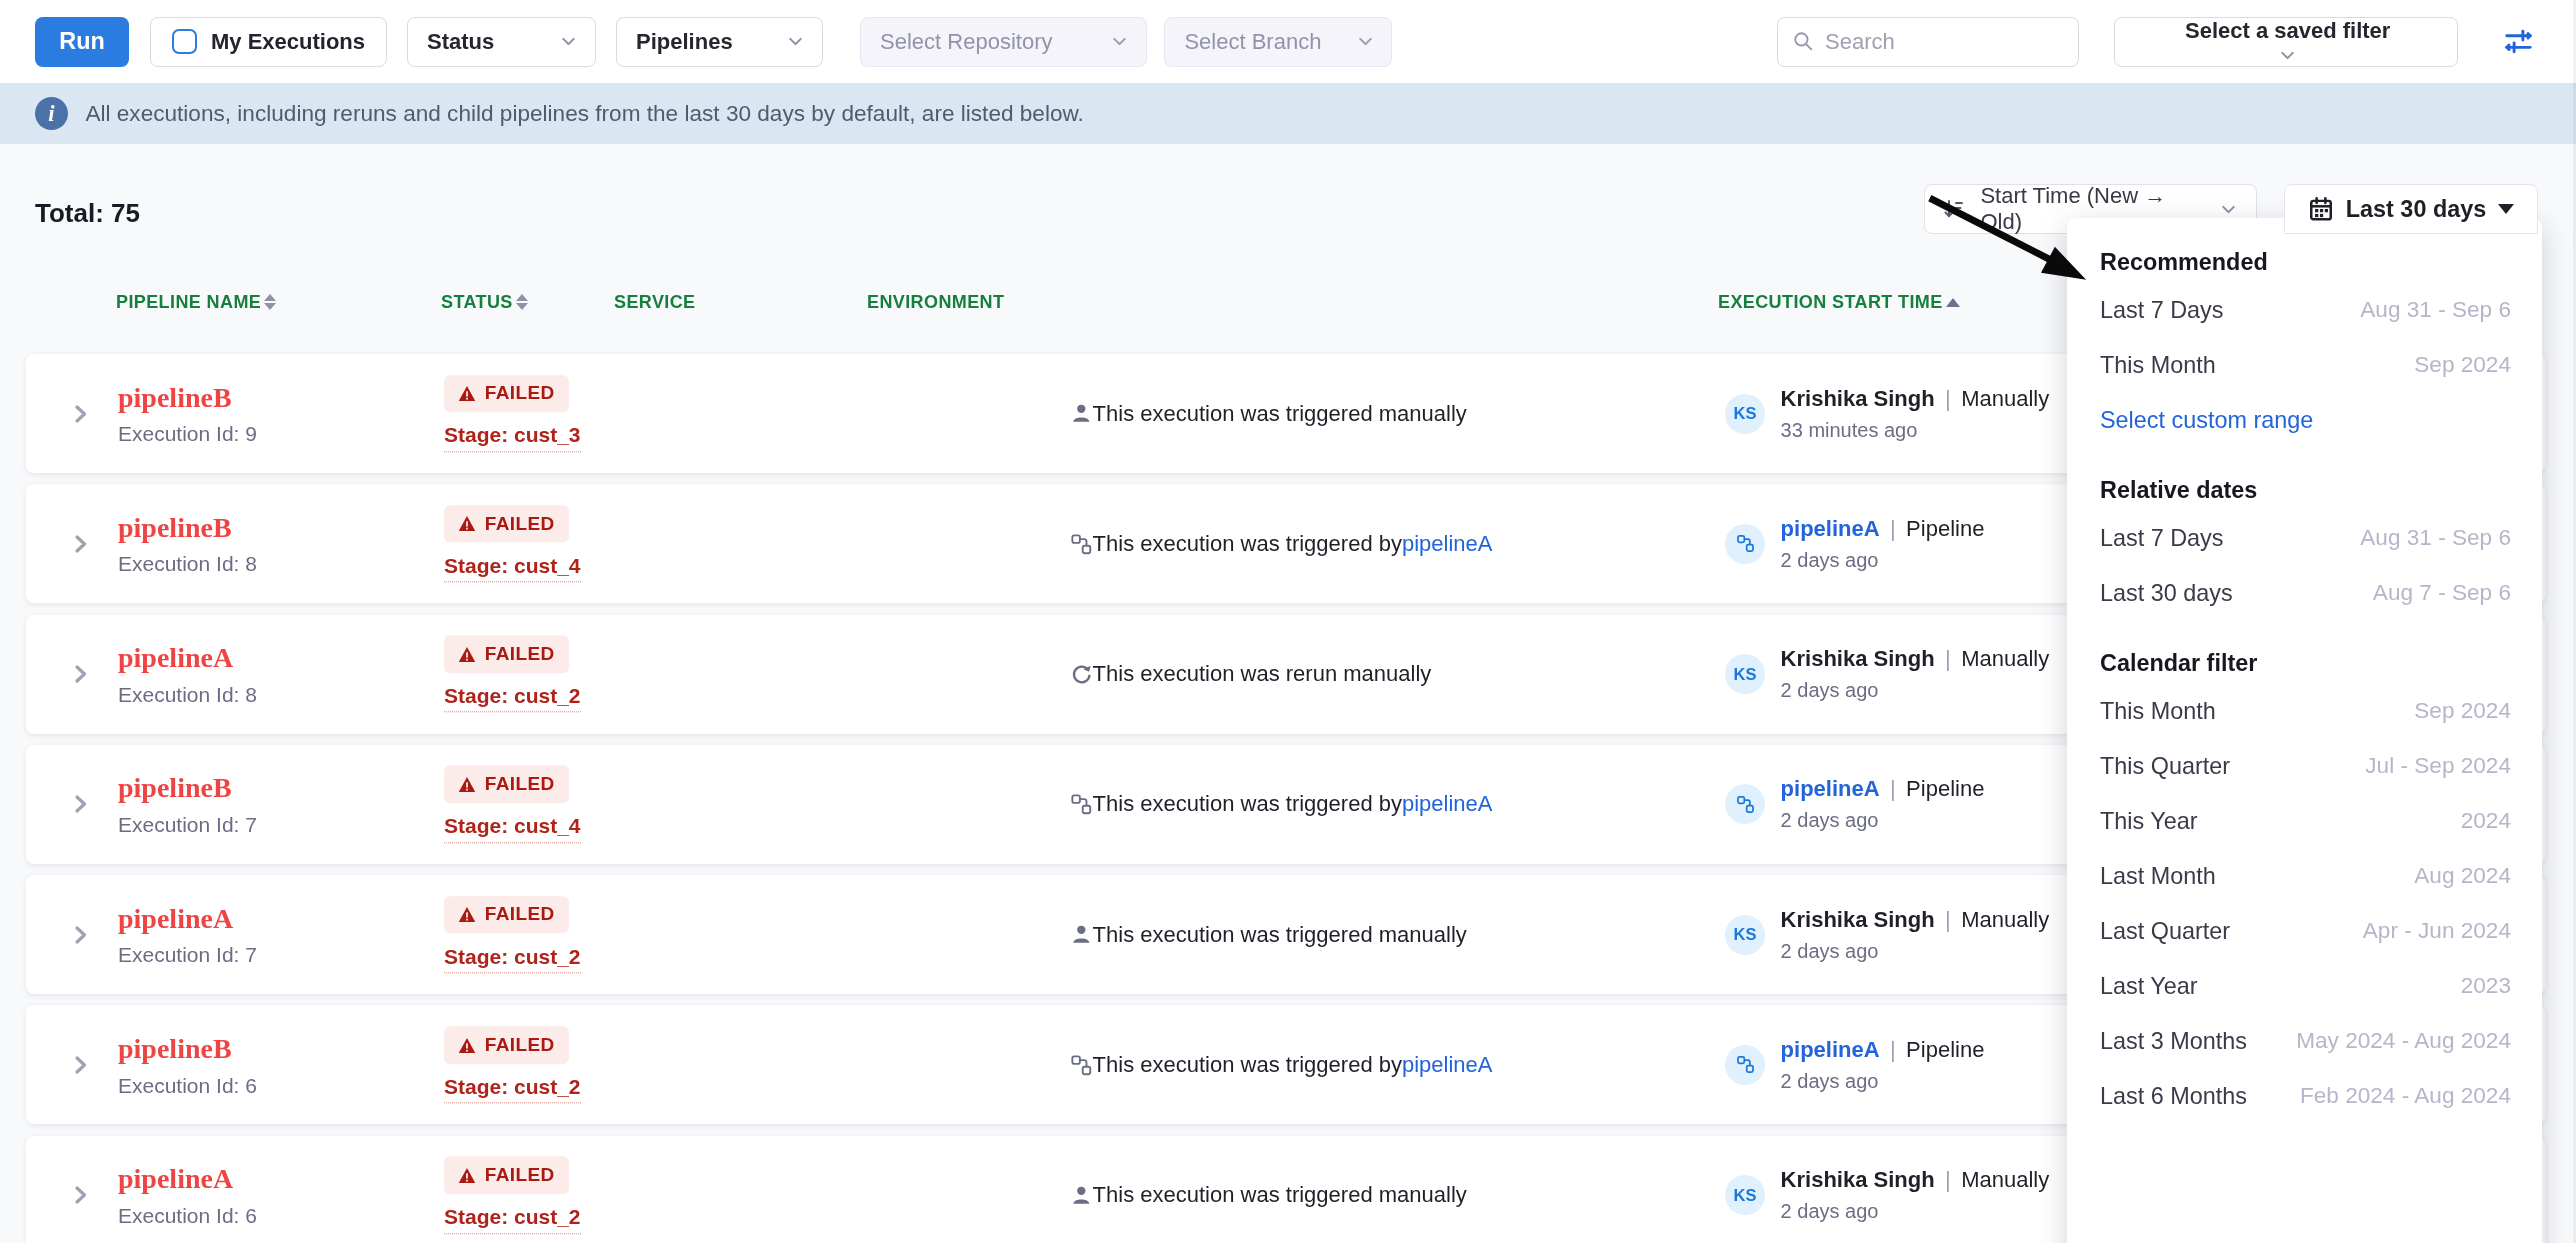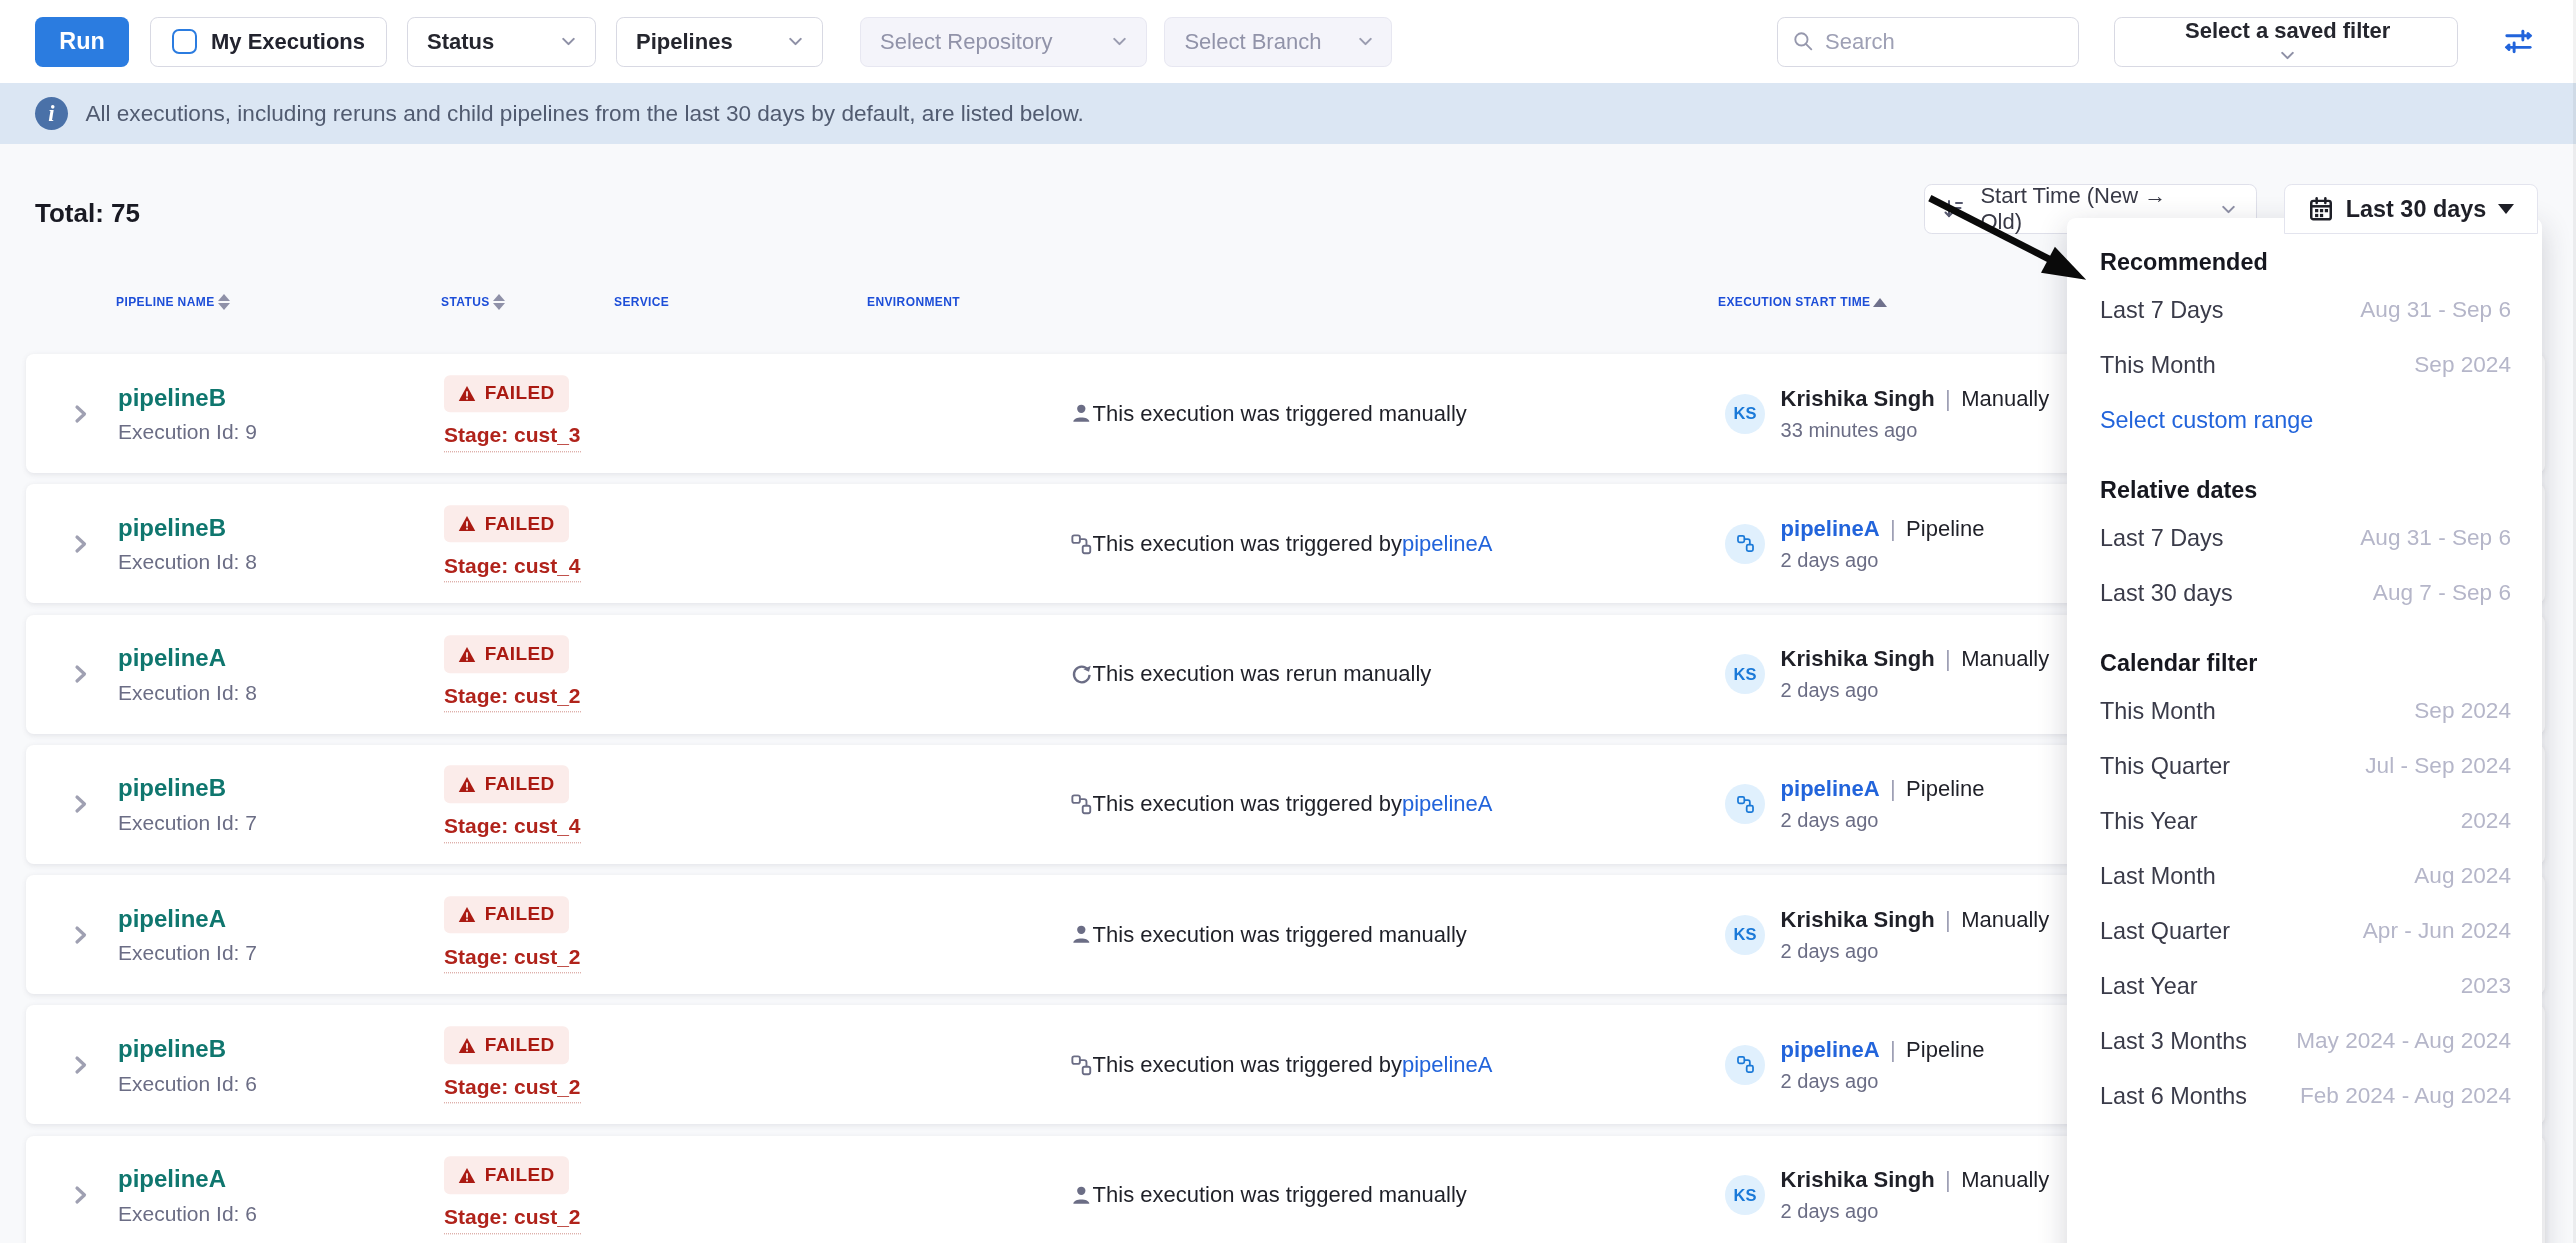--- a/index.html
+++ b/index.html
@@ -51,36 +51,36 @@
   .sort-btn .sort-label { font-size:22px; color:#383946; flex:1; }
   .date-btn { position:absolute; left:2284px; top:40px; width:254px; height:50px; background:#fff;
               border:1.7px solid #e3e4ee; border-radius:7.8px 7.8px 0 0; display:flex; align-items:center;
               justify-content:center; gap:12px; cursor:pointer; z-index:21; }
   .date-btn .date-label { font-size:23.4px; font-weight:600; color:#1e1f27; }
   .caret-down { width:0; height:0; border-left:8.7px solid transparent; border-right:8.7px solid transparent;
                 border-top:10.4px solid #1e1f27; }
 
   .thead { position:absolute; left:0; top:139px; width:100%; height:38px; }
   .th { position:absolute; top:0; height:38px; display:flex; align-items:center; gap:3px;
-        font-size:12px; font-weight:700; color:#1d4ed8; letter-spacing:0.4px; }
+        font-size:18px; font-weight:700; color:#15803d; letter-spacing:0.4px; }
   .th-pipeline { left:116px; } .th-status { left:441px; } .th-service { left:614px; }
   .th-env { left:867px; } .th-start { left:1718px; }
   .tri-up { width:0; height:0; border-left:7.8px solid transparent; border-right:7.8px solid transparent;
             border-bottom:9.6px solid #6f718c; }
   .updown { display:flex; flex-direction:column; gap:2.6px; }
   .updown .u { width:0;height:0;border-left:6px solid transparent;border-right:6px solid transparent;border-bottom:7.8px solid #8f91a8; }
   .updown .d { width:0;height:0;border-left:6px solid transparent;border-right:6px solid transparent;border-top:7.8px solid #8f91a8; }
 
   .rows { position:absolute; left:26px; top:210px; width:2519px; }
   .row { position:relative; height:119px; margin-bottom:11.3px; background:#fff; border-radius:7.8px;
          box-shadow:0 1.7px 5.2px rgba(96,97,112,.12); }
   .cell-chevron { position:absolute; left:42px; top:50%; transform:translateY(-50%); cursor:pointer; }
   .cell-name { position:absolute; left:92px; top:50%; transform:translateY(-50%);
                display:flex; flex-direction:column; gap:8.7px; }
-  .pipe-name { font-size:24px; font-weight:700; color:#0f766e; cursor:pointer; }
+  .pipe-name { font-size:28px; font-weight:700; color:#ef4444; cursor:pointer;font-family:Liberation Serif, serif; }
   .exec-id { font-size:21px; color:#6b6d85; }
   .cell-status { position:absolute; left:418px; top:50%; transform:translateY(-50%);
                  display:flex; flex-direction:column; gap:11.3px; align-items:flex-start; }
   .badge-failed { display:flex; align-items:center; gap:8.7px; background:#fbecea; border-radius:6px;
                   padding:7.8px 14px; }
   .badge-failed .badge-text { font-size:19px; font-weight:800; color:#aa1a12; letter-spacing:0.4px; }
   .stage-link { font-size:21px; font-weight:700; color:#b0231b; border-bottom:1.7px dotted #d08f88;
                 padding-bottom:3.5px; cursor:pointer; }
   .cell-trigger { position:absolute; left:1044px; top:50%; transform:translateY(-50%);
                   display:flex; align-items:center; font-size:22px; color:#1f2028; }

